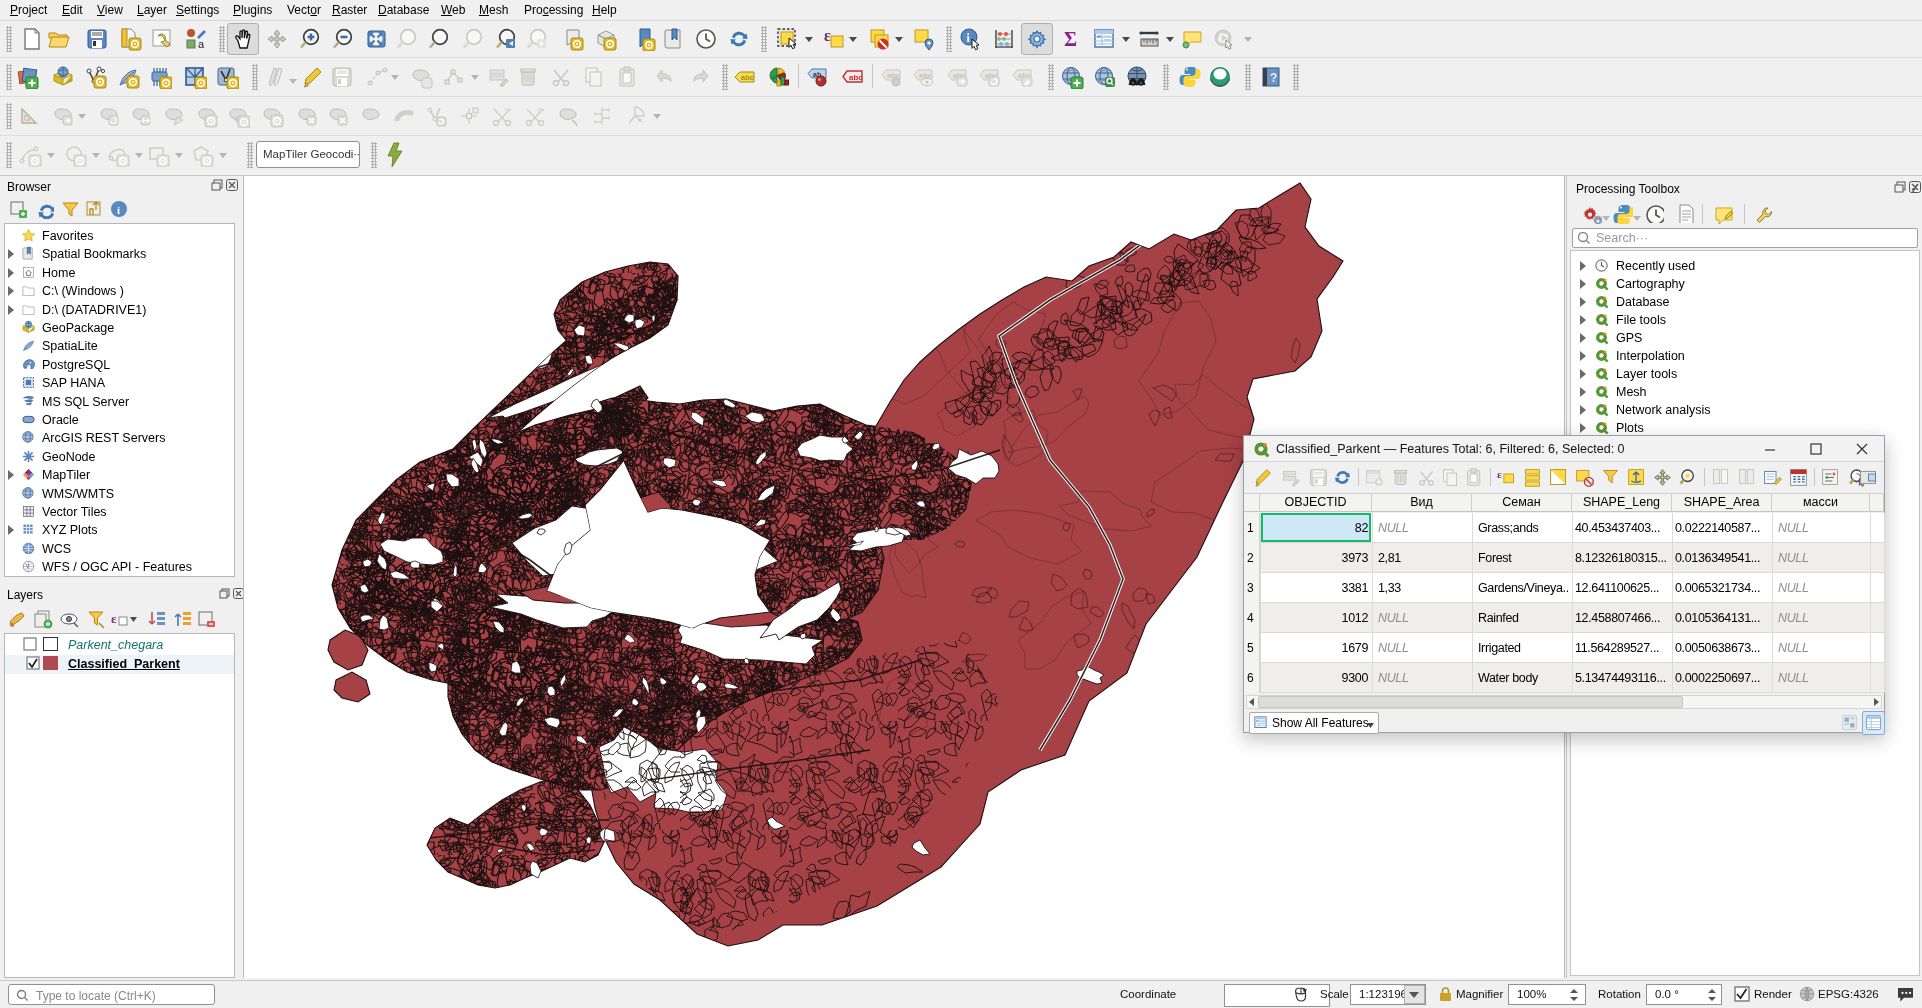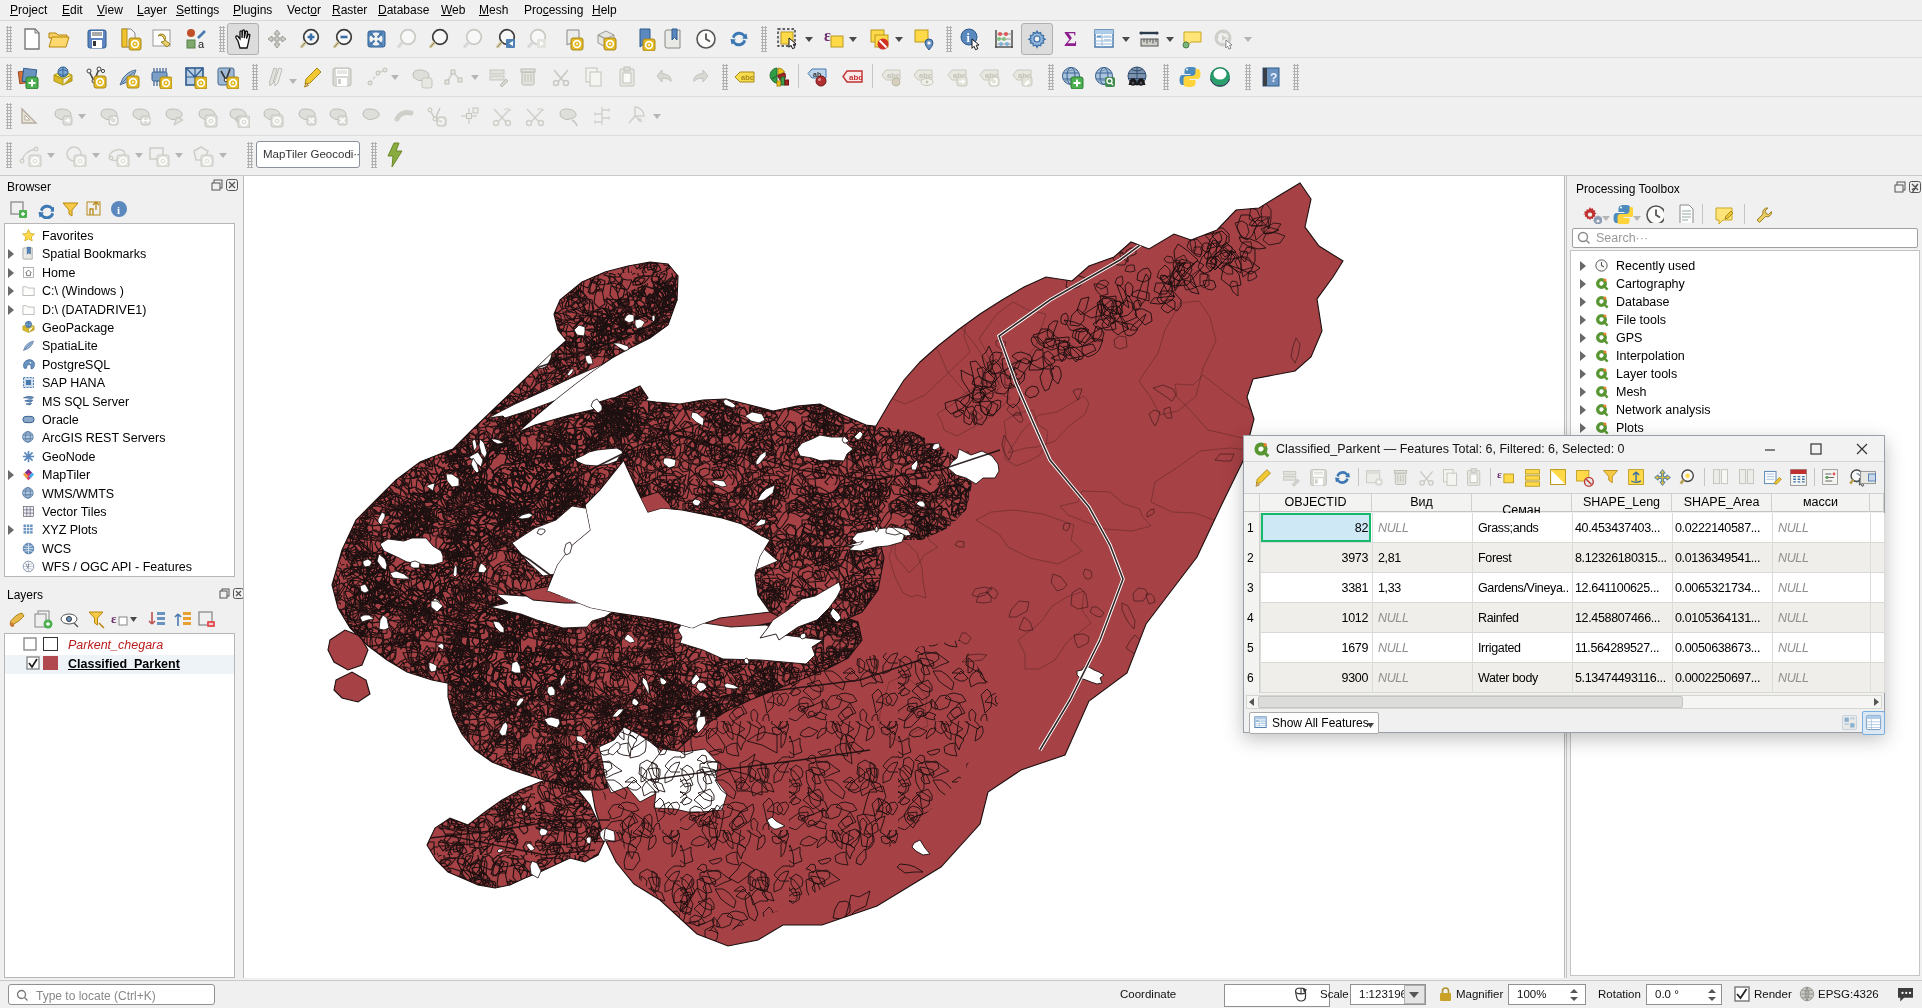--- a/index.html
+++ b/index.html
@@ -838,21 +838,21 @@
     <path d="M12 14 h4" stroke="#fff" stroke-width="1.4"></path>
   </svg>
 <div class="whitebox" style="left:4px;top:633px;width:231px;height:345px"></div>
 <div class="abs" style="left:5px;top:655px;width:229px;height:19px;background:#eef3f8"></div>
 <svg class="ic" style="left:23px;top:637px" width="14" height="14" viewBox="0 0 14 14">
     <rect x="1" y="1" width="12" height="12" fill="#fff" stroke="#8a8a8a" stroke-width="1.4"></rect>
   </svg>
 <svg class="ic" style="left:43px;top:637px" width="15" height="14" viewBox="0 0 15 14">
     <rect x="0" y="0" width="15" height="14" fill="#fff" stroke="#333" stroke-width="2"></rect>
   </svg>
-<div class="abs" style="left:68px;top:638px;font-size:12.5px;font-style:italic;color:#b91c1c">Parkent_chegara</div>
+<div class="abs" style="left:68px;top:638px;font-size:12.5px;font-style:italic;color:#0f766e">Parkent_chegara</div>
 <svg class="ic" style="left:26px;top:656px" width="14" height="14" viewBox="0 0 14 14">
     <rect x="1" y="1" width="12" height="12" fill="#fff" stroke="#8a8a8a" stroke-width="1.4"></rect>
     <path d="M3 7 l3 4 5-8" fill="none" stroke="#222" stroke-width="1.8"></path>
   </svg>
 <svg class="ic" style="left:43px;top:656px" width="15" height="14" viewBox="0 0 15 14">
     <rect x="0" y="0" width="15" height="14" fill="#b04a50"></rect>
   </svg>
 <div class="abs" style="left:68px;top:657px;font-size:12.5px;font-weight:bold;text-decoration:underline;color:#000">Classified_Parkent</div>
 <div class="abs" style="left:243px;top:176px;width:1322px;height:802px;background:#fff;border-left:1px solid #b9b9b9;border-right:1px solid #b9b9b9">
     <svg width="1321" height="801" viewBox="0 0 1321 801" style="position:absolute;left:0;top:0">
@@ -1944,21 +1944,21 @@
     </svg>
     <svg class="ic" style="left:611px;top:31px" width="21" height="21" viewBox="0 0 24 24"></svg>
     <svg class="ic" style="left:614px;top:31px" width="21" height="21" viewBox="0 0 24 24">
       <rect x="3" y="5" width="17" height="14" fill="#e8e8e2" stroke="#8a8a8a"></rect>
       <rect x="12" y="8" width="8" height="8" fill="#c8d8ea" stroke="#4779ad"></rect>
     </svg>
     <div class="abs" style="left:0;top:57px;width:640px;height:19px;background:#f3f3f1;border-top:1px solid #d0d0d0;border-bottom:1px solid #c5c5c5"></div>
     <div class="abs" style="left:0px;top:57px;width:16px;height:19px;border-right:1px solid #cfcfcb;font-size:12.5px;text-align:center;padding-top:2px"></div>
     <div class="abs" style="left:16px;top:57px;width:112px;height:19px;border-right:1px solid #cfcfcb;font-size:12.5px;text-align:center;padding-top:2px">OBJECTID</div>
     <div class="abs" style="left:128px;top:57px;width:100px;height:19px;border-right:1px solid #cfcfcb;font-size:12.5px;text-align:center;padding-top:2px">Вид</div>
-    <div class="abs" style="left:228px;top:57px;width:100px;height:19px;border-right:1px solid #cfcfcb;font-size:12.5px;text-align:center;padding-top:10px">Семан</div>
+    <div class="abs" style="left:228px;top:57px;width:100px;height:19px;border-right:1px solid #cfcfcb;font-size:12.5px;text-align:center;padding-top:2px">Семан</div>
     <div class="abs" style="left:328px;top:57px;width:100px;height:19px;border-right:1px solid #cfcfcb;font-size:12.5px;text-align:center;padding-top:2px">SHAPE_Leng</div>
     <div class="abs" style="left:428px;top:57px;width:100px;height:19px;border-right:1px solid #cfcfcb;font-size:12.5px;text-align:center;padding-top:2px">SHAPE_Area</div>
     <div class="abs" style="left:528px;top:57px;width:98px;height:19px;border-right:1px solid #cfcfcb;font-size:12.5px;text-align:center;padding-top:2px">масси</div>
     <div class="abs" style="left:626px;top:57px;width:14px;height:19px;border-right:1px solid #cfcfcb;font-size:12.5px;text-align:center;padding-top:2px"></div>
     <div class="abs" style="left:0;top:77px;width:640px;height:30px;background:#fff;border-bottom:1px solid #d8d8d4"></div>
     <div class="abs" style="left:0;top:77px;width:16px;height:30px;background:#f3f3f1;border-right:1px solid #cfcfcb;font-size:12px;padding:8px 0 0 3px">1</div>
     <div class="cell" style="left:20px;top:85px;width:104px;text-align:right">82</div>
     <div class="cell null" style="left:134px;top:85px;width:90px">NULL</div>
     <div class="cell" style="left:234px;top:85px;width:90px">Grass;ands</div>
     <div class="cell" style="left:331px;top:85px;width:94px">40.453437403...</div>

